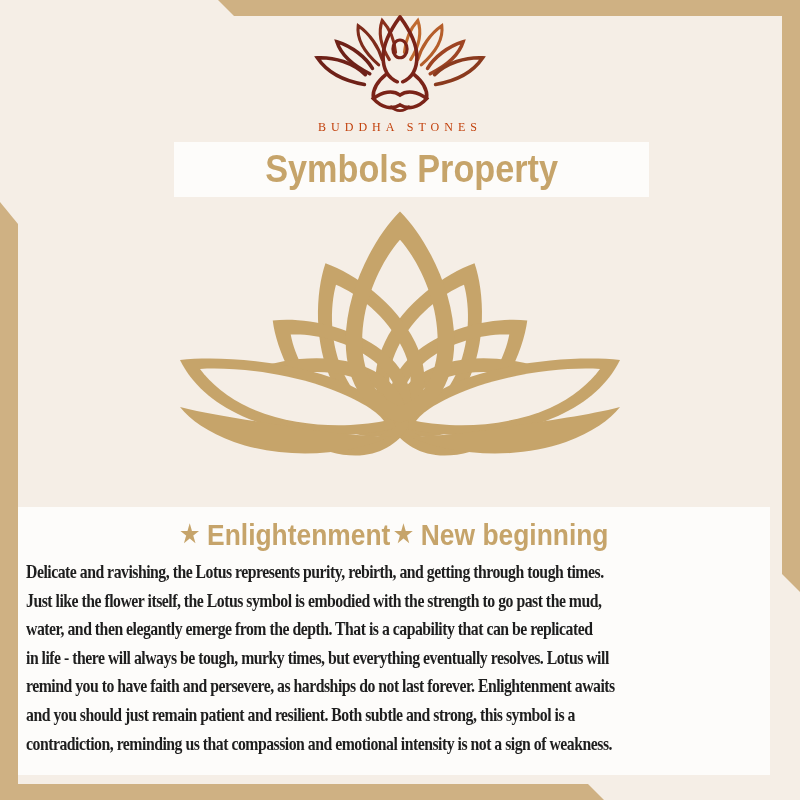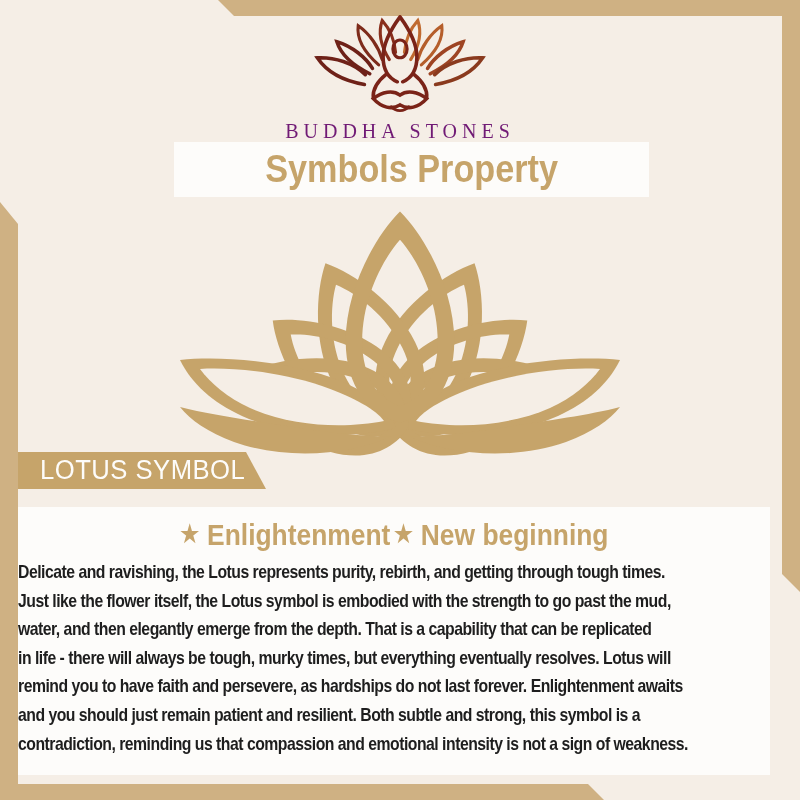--- a/index.html
+++ b/index.html
@@ -10,43 +10,43 @@
   #frame-top{left:218px;top:0;width:582px;height:16px;
              clip-path:polygon(0 0,100% 0,100% 100%,16px 100%);}
   #frame-right{left:782px;top:0;width:18px;height:592px;
              clip-path:polygon(0 0,100% 0,100% 100%,0 calc(100% - 18px));}
   #frame-left{left:0;top:202px;width:18px;height:598px;
              clip-path:polygon(0 0,100% 22px,100% 100%,0 100%);}
   #frame-bottom{left:0;top:784px;width:604px;height:16px;
              clip-path:polygon(0 0,588px 0,100% 100%,0 100%);}
   
   #logo-block{position:absolute;left:0;right:0;top:8px;display:flex;flex-direction:column;align-items:center;}
-  #brand-name{margin-top:0;font-family:"Liberation Serif", serif;font-size:20px;letter-spacing:5px;
-              color:#701a75;white-space:nowrap;}
+  #brand-name{margin-top:0;font-family:"Liberation Serif", serif;font-size:12px;letter-spacing:5px;
+              color:#c2410c;white-space:nowrap;}
   
   #title-band{position:absolute;left:174px;top:142px;width:475px;height:55px;background:#FDFCFA;
               display:flex;align-items:center;justify-content:center;}
   #page-title{font-size:38px;font-weight:700;color:#C6A46A;transform:scaleX(0.9);white-space:nowrap;}
   
   #lotus{position:absolute;left:170px;top:200px;width:460px;height:260px;}
   
   #ribbon{position:absolute;left:18px;top:452px;width:248px;height:37px;background:#C6A46A;
           clip-path:polygon(0 0,228px 0,100% 100%,0 100%);
           display:flex;align-items:center;}
   #ribbon-label{color:#FDFCFA;font-size:27px;font-weight:500;letter-spacing:0.5px;margin-left:22px;
           transform:scaleX(0.95);transform-origin:0 50%;white-space:nowrap;}
   
   #content-box{position:absolute;left:18px;top:507px;width:752px;height:268px;background:#FDFCFA;}
   #heading{height:46px;margin-top:5px;display:flex;align-items:center;justify-content:center;}
   #heading-inner{display:flex;align-items:center;font-size:30px;font-weight:700;color:#C6A46A;
           transform:scaleX(0.88);white-space:nowrap;}
   .star{font-size:0.8em;position:relative;top:-1px;}
   .star.first{margin-right:9px;}
   .star.second{margin-left:4px;margin-right:9px;}
-  #body-lines{}
+  #body-lines{padding-left:8px;font-family:Liberation Serif, serif;}
   .body-line{font-size:19px;font-weight:700;color:#1E1E1E;letter-spacing:-0.6px;line-height:28.6px;
           white-space:nowrap;transform:scaleX(0.83);transform-origin:0 50%;}
 </style>
 </head>
 <body>
 
 <div id="page">
 
   <div class="frame" id="frame-top"></div>
   <div class="frame" id="frame-right"></div>
@@ -94,23 +94,20 @@
         <path fill="#C6A46A" d="M234,228 C274,238 334,240 388,216 C418,202 438,184 450,160 C412,156 350,160 300,177 C258,192 238,212 234,228 Z"></path>
         <path fill="#F5EEE6" d="M246,221 C282,228 334,228 380,208 C402,198 420,183 430,169 C398,167 350,172 308,186 C274,198 254,210 246,221 Z"></path>
         <path fill="#C6A46A" d="M238,236 C280,256 346,260 396,242 C422,232 440,220 450,207 C416,216 366,222 324,229 C282,235 252,237 238,236 Z"></path>
       </g>
     </defs>
     <use href="#lotus-half"></use>
     <use href="#lotus-half" transform="translate(460,0) scale(-1,1)"></use>
     <use href="#petal" transform="translate(230,212) scale(1.18)"></use>
   </svg>
 
-  <div id="ribbon">
-    <span id="ribbon-label">LOTUS SYMBOL</span>
-  </div>
 
   <div id="content-box">
     <div id="heading">
       <div id="heading-inner">
         <span class="star first">★</span>
         <span>Enlightenment</span>
         <span class="star second">★</span>
         <span>New beginning</span>
       </div>
     </div>

